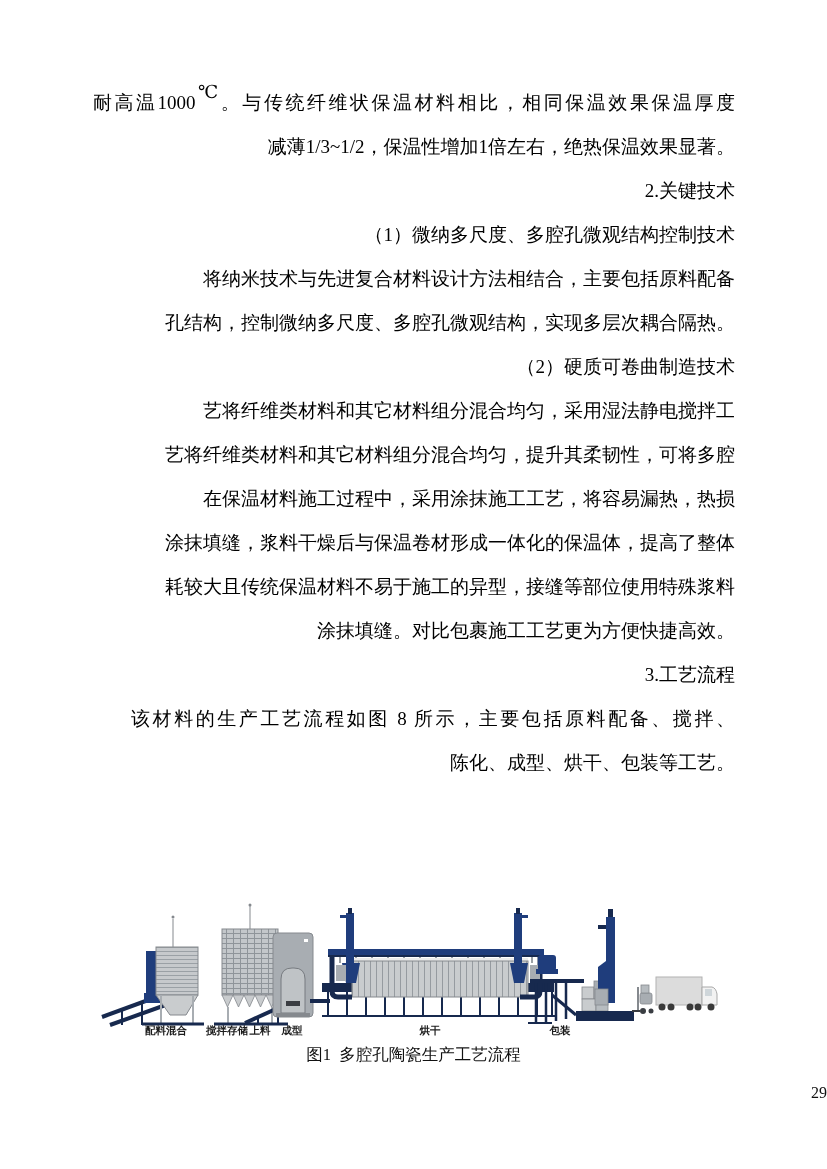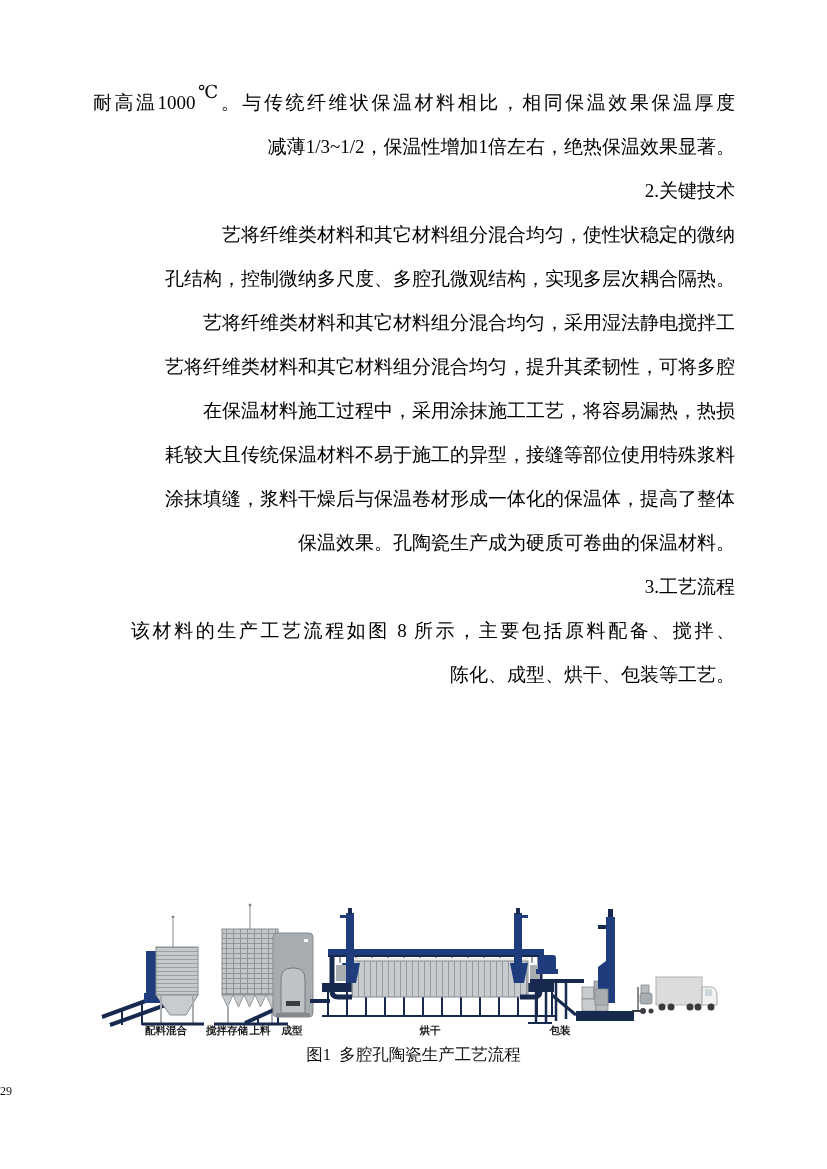--- a/index.html
+++ b/index.html
@@ -21,38 +21,40 @@
   .figure-wrap { position: absolute; left: 100px; top: 903px; width: 630px; height: 135px; }
   .figure-wrap svg { display: block; }
   .fig-label { font-family: "Liberation Sans", "DejaVu Sans", sans-serif; font-size: 10.5px; font-weight: bold; fill: #1b1b1b; }
 
   .caption {
     position: absolute; left: 0; top: 1044px; width: 827px;
     text-align: center; font-size: 16.5px; white-space: pre; color: #111;
   }
   .pagenum {
     position: absolute; left: 0; top: 1084px; width: 827px;
-    text-align: left; font-size: 12px; color: #111;
+    text-align: right; font-size: 16px; color: #111;
   }
 </style>
 </head>
 <body>
 
 <div class="content">
   <div class="ln jl"><span>耐高温1000</span><span class="cels">℃</span><span>。与传统纤维状保温材料相比，相同保温效果保温厚度</span></div>
   <div class="ln">减薄1/3~1/2，保温性增加1倍左右，绝热保温效果显著。</div>
   <div class="ln ind">2.关键技术</div>
-  <div class="ln ind">艺将纤维类材料和其它材料组分混合均匀，使性状稳定的微纳</div>
+  <div class="ln ind">（1）微纳多尺度、多腔孔微观结构控制技术</div>
+  <div class="ln ind">将纳米技术与先进复合材料设计方法相结合，主要包括原料配备</div>
   <div class="ln">孔结构，控制微纳多尺度、多腔孔微观结构，实现多层次耦合隔热。</div>
+  <div class="ln ind">（2）硬质可卷曲制造技术</div>
   <div class="ln ind">艺将纤维类材料和其它材料组分混合均匀，采用湿法静电搅拌工</div>
   <div class="ln">艺将纤维类材料和其它材料组分混合均匀，提升其柔韧性，可将多腔</div>
   <div class="ln ind">在保温材料施工过程中，采用涂抹施工工艺，将容易漏热，热损</div>
+  <div class="ln">涂抹填缝，浆料干燥后与保温卷材形成一体化的保温体，提高了整体</div>
   <div class="ln">耗较大且传统保温材料不易于施工的异型，接缝等部位使用特殊浆料</div>
-  <div class="ln">涂抹填缝，浆料干燥后与保温卷材形成一体化的保温体，提高了整体</div>
-  <div class="ln">保温效果。孔陶瓷生产成为硬质可卷曲的保温材料。</div>
+  <div class="ln">涂抹填缝。对比包裹施工工艺更为方便快捷高效。</div>
   <div class="ln ind">3.工艺流程</div>
   <div class="ln jl ind">该材料的生产工艺流程如图 8 所示，主要包括原料配备、搅拌、</div>
   <div class="ln">陈化、成型、烘干、包装等工艺。</div>
 </div>
 
 <div class="figure-wrap">
   <svg width="630" height="135" viewBox="0 0 630 135" xmlns="http://www.w3.org/2000/svg">
     <defs>
       <pattern id="hstr" width="4" height="4" patternUnits="userSpaceOnUse">
         <rect width="4" height="4" fill="#c6c9cc"></rect>

